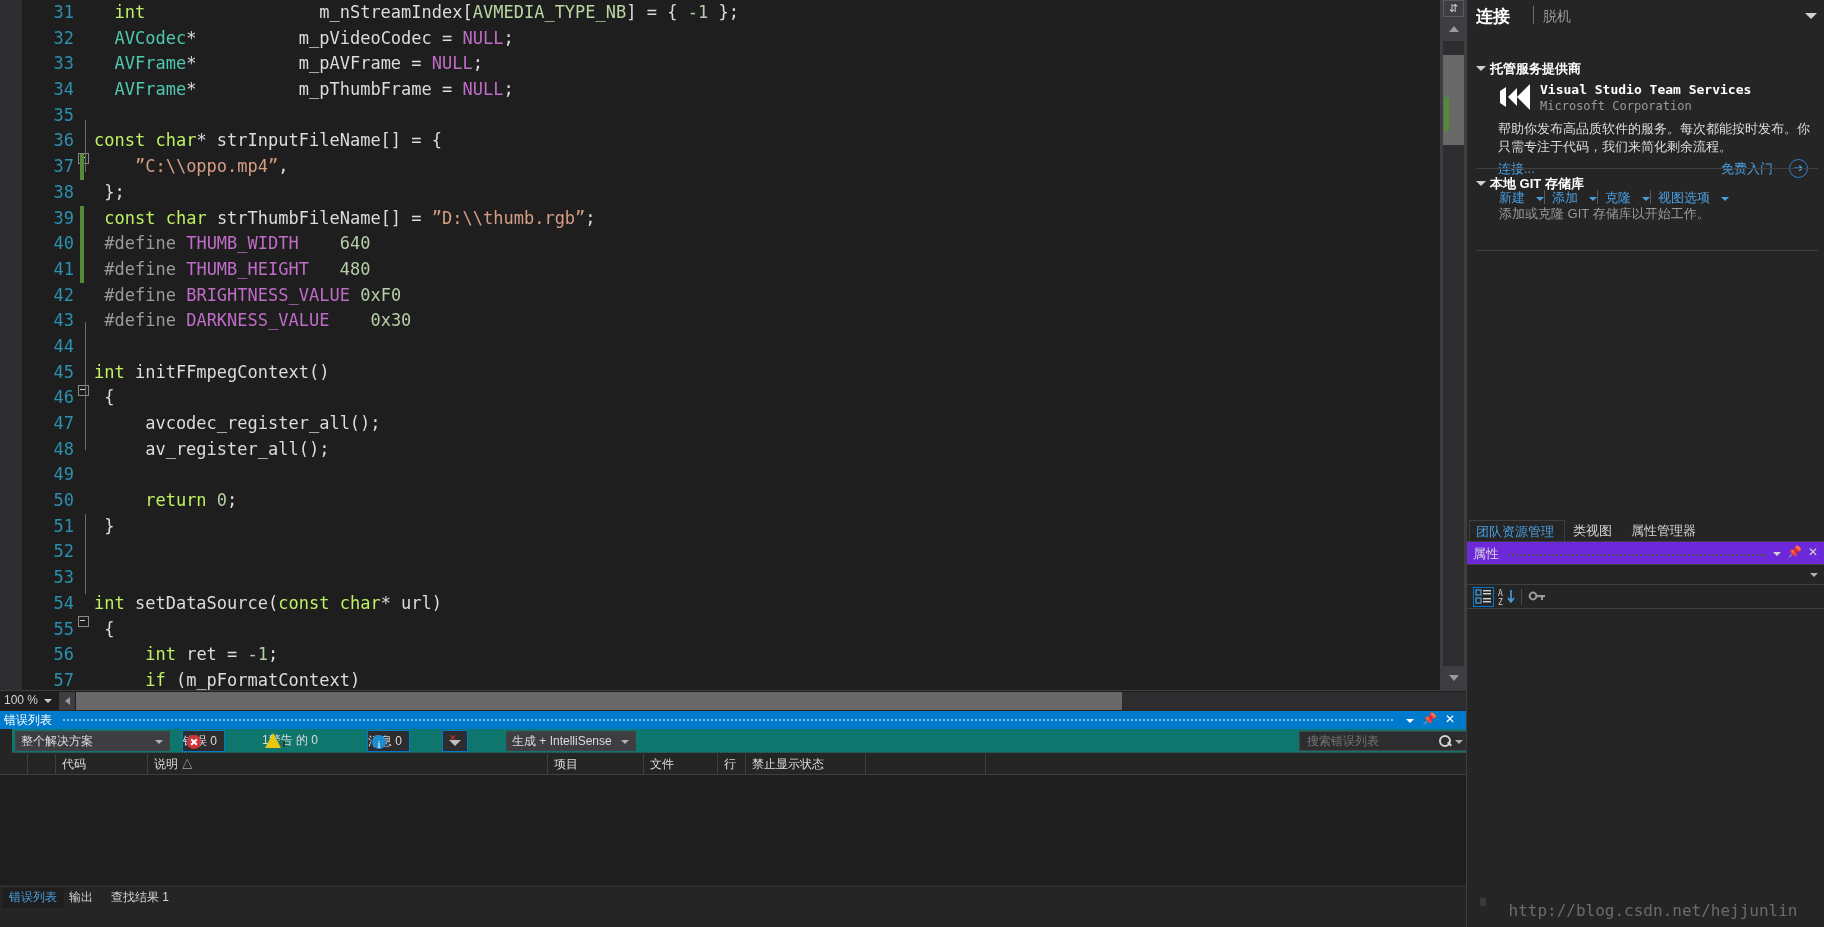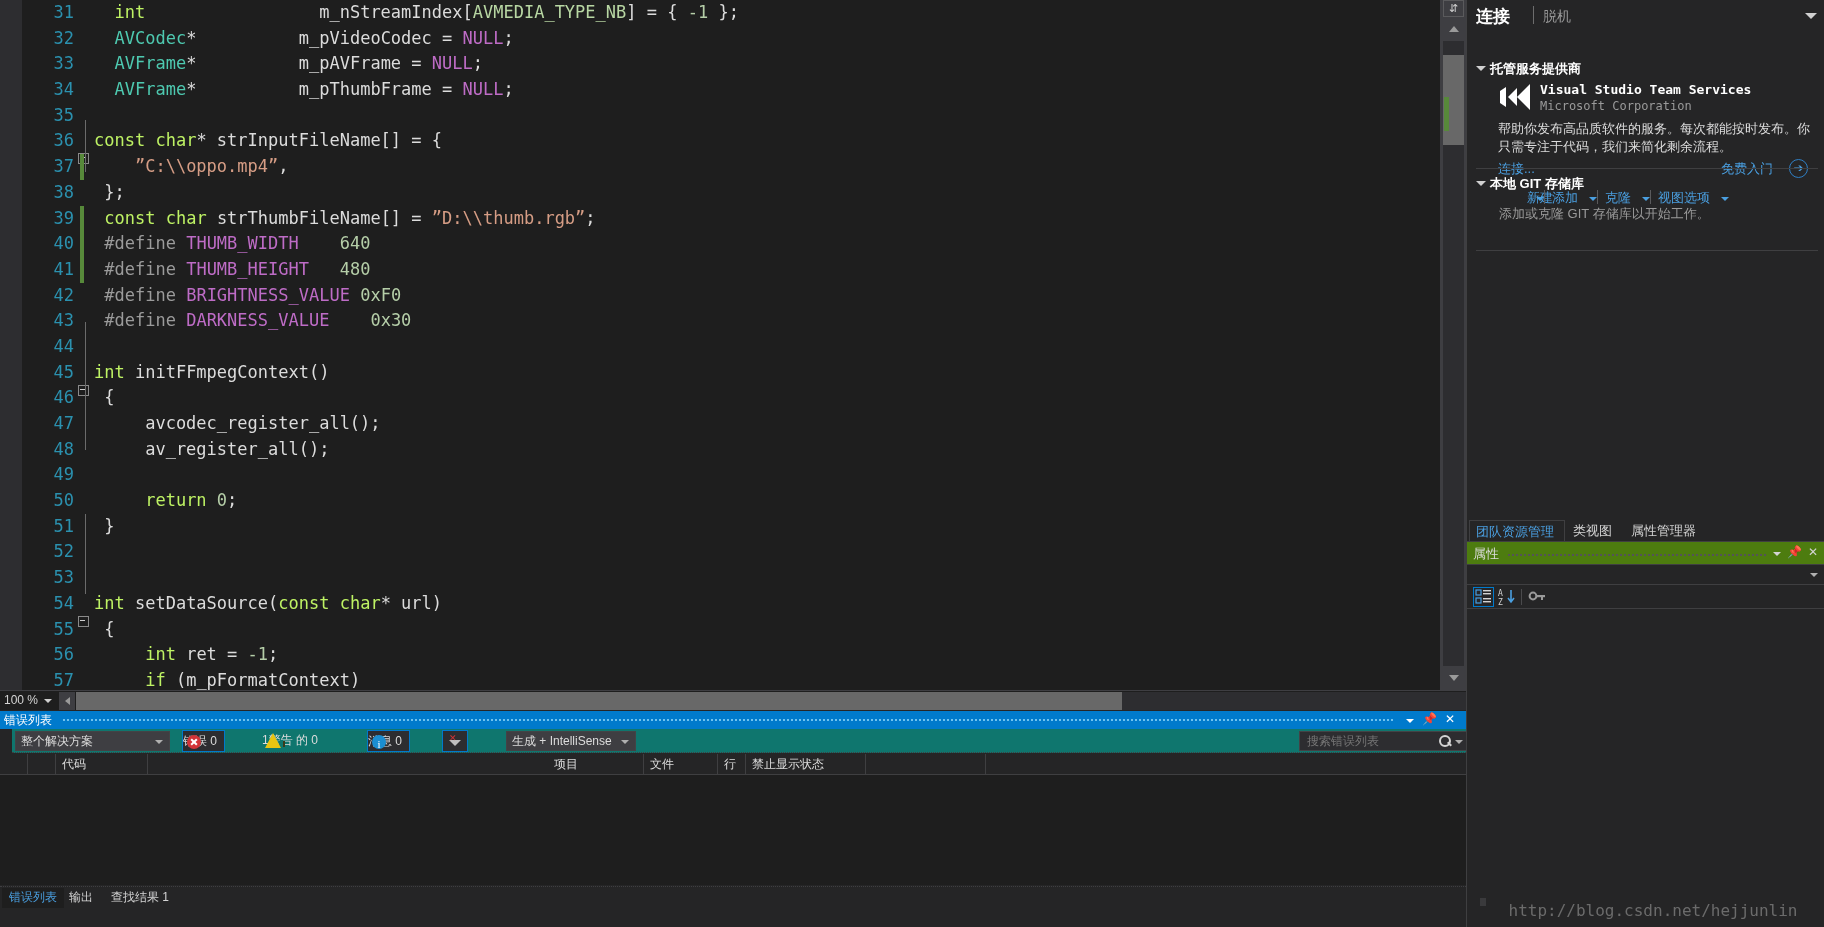--- a/index.html
+++ b/index.html
@@ -440,21 +440,21 @@
   }
   .rp-tab {
     position: absolute; top: 0; height: 21px;
     font-size: 13px; line-height: 21px; color: #d4d4d4;
     padding: 0 6px;
   }
   .rp-tab.active { color: #4a9fe0; background: #252526; border: 1px solid #3f3f41; border-bottom: none; }
 
   #prop-header {
     position: absolute; left: 0; top: 542px; width: 358px; height: 23px;
-    background: #4d7c0f;
+    background: #6d28d9;
     border-bottom: 1px solid #3f3f41;
   }
   #prop-title {
     position: absolute; left: 6px; top: 3px;
     color: #dcdcdc; font-size: 13px;
   }
   #prop-dots {
     position: absolute; left: 40px; top: 11px; right: 58px; height: 3px;
     background-image: radial-gradient(circle, #545456 0.8px, transparent 1px);
     background-size: 4px 4px;
@@ -589,20 +589,21 @@
         <input id="el-search-input" value="" placeholder="搜索错误列表" style="">
         <span id="el-search-icon"></span>
         <span id="el-search-arrow"></span>
       </div>
     </div>
 
     <div id="errorlist-header">
         <div class="colhdr" style="left: 0px; width: 28px;"></div>
         <div class="colhdr" style="left: 28px; width: 28px;"></div>
         <div class="colhdr" style="left: 56px; width: 92px;">代码</div>
+        <div class="colhdr" style="left: 148px; width: 400px;">说明 △</div>
         <div class="colhdr" style="left: 548px; width: 96px;">项目</div>
         <div class="colhdr" style="left: 644px; width: 74px;">文件</div>
         <div class="colhdr" style="left: 718px; width: 28px;">行</div>
         <div class="colhdr" style="left: 746px; width: 120px;">禁止显示状态</div>
         <div class="colhdr" style="left: 866px; width: 120px;"></div>
       </div>
     <div id="errorlist-body"></div>
     <div id="errorlist-tabs">
         <div class="btab active" style="left: 2px;">错误列表</div>
         <div class="btab" style="left: 62px;">输出</div>
@@ -638,21 +639,21 @@
       <span id="vsts-getstarted">免费入门</span>
       <span id="vsts-arrow-icon">➔</span>
     </div>
 
     <div class="te-divider" style="top:168px;"></div>
 
     <div class="te-section" style="top:175px;">
       <span class="te-sec-tri"></span>
       <span class="te-sec-title">本地 GIT 存储库</span>
       <div id="git-links-row" style="position:absolute;left:0;top:14px;width:342px;height:18px;">
-          <span class="git-link" style="left: 23px; margin-left: 28px;">新建</span>
+          <span class="git-link" style="left: 23px;">新建</span>
           <span class="git-link-arrow" style="left: 60px;"></span>
           <span class="git-link" style="left: 76px;">添加</span>
           <span class="git-link-arrow" style="left: 113px;"></span>
           <span class="git-link" style="left: 129px;">克隆</span>
           <span class="git-link-arrow" style="left: 166px;"></span>
           <span class="git-link" style="left: 182px;">视图选项</span>
           <span class="git-link-arrow" style="left: 245px;"></span>
           <span class="git-pipe" style="left: 68px;"></span>
           <span class="git-pipe" style="left: 121px;"></span>
           <span class="git-pipe" style="left: 174px;"></span>

